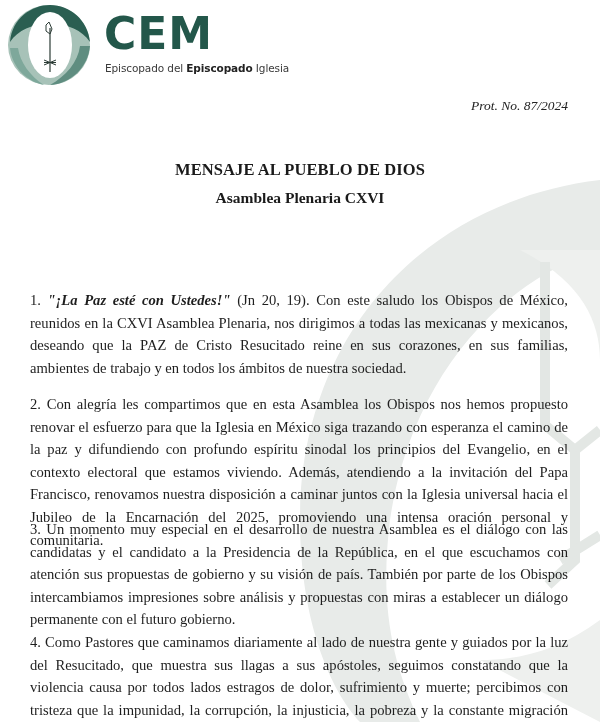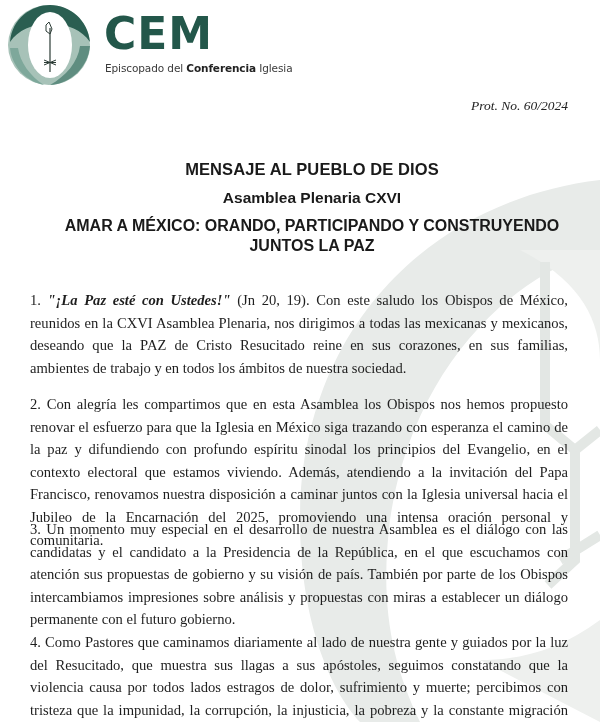--- a/index.html
+++ b/index.html
@@ -23,21 +23,21 @@
       position: absolute; left: 101px; top: 60px;
       font-family: "DejaVu Sans", "Liberation Sans", sans-serif;
       font-size: 10.5px; color: #3a3a3a; white-space: nowrap; letter-spacing: -0.1px;
     }
     .brand-sub b { color: #222; }
 
     .prot {
       position: absolute; right: 32px; top: 98px;
       font-family: "Liberation Serif", serif; font-style: italic; font-size: 13.5px; color: #222;
     }
-    .title-block { position: absolute; left: 42px; width: 540px; text-align: center; font-family: Liberation Sans, sans-serif; }
+    .title-block { position: absolute; left: 30px; width: 540px; text-align: center; font-family: Liberation Serif, serif; }
     .t1 { top: 160px; font-size: 16.5px; font-weight: bold; letter-spacing: 0.1px; }
     .t2 { top: 189px; font-size: 15.5px; font-weight: bold; text-align: center; }
     .t3 { top: 216px; font-size: 16px; font-weight: bold; line-height: 20px; }
 
     .para {
       position: absolute; left: 30px; width: 538px;
       font-family: "Liberation Serif", serif; font-size: 14.6px; line-height: 22.6px;
       text-align: justify; color: #1e1e1e;
     }
     .para .q { font-style: italic; font-weight: bold; }
@@ -61,31 +61,27 @@
       <ellipse cx="45" cy="43" rx="41" ry="40" fill="#a7c2b8"></ellipse>
       <path d="M6 40 C 8 16, 28 3, 46 3 C 66 3, 84 18, 86 40 C 78 28, 64 22, 46 22 C 28 22, 14 28, 6 40 Z" fill="#2a5e51"></path>
       <path d="M86 44 C 84 66, 66 82, 46 83 C 62 74, 74 60, 76 44 Z" fill="#5f8d80"></path>
       <path d="M6 46 C 8 66, 24 80, 40 83 C 26 74, 16 60, 14 46 Z" fill="#7ea89b"></path>
       <ellipse cx="46" cy="43" rx="22" ry="33" fill="#ffffff"></ellipse>
       <line x1="46" y1="26" x2="46" y2="70" stroke="#2b3b35" stroke-width="1.2"></line>
       <path d="M42 23 L 45 20 L 48 27 L 46 32 L 42 29 Z" fill="none" stroke="#2b3b35" stroke-width="1"></path>
       <path d="M40 63 L 52 58 M40 58 L 52 63 M40 60.5 L 52 60.5" stroke="#2b3b35" stroke-width="1"></path>
     </svg>
     <div class="brand-name">CEM</div>
-    <div class="brand-sub"><span>Episcopado del </span><b>Conferencia</b><span> Iglesia</span></div>
+    <div class="brand-sub"><span>Episcopado del </span><b>Episcopado</b><span> Iglesia</span></div>
   </div>
 
-  <div class="prot">Prot. No. 60/2024</div>
+  <div class="prot">Prot. No. 87/2024</div>
 
   <div class="title-block t1">MENSAJE AL PUEBLO DE DIOS</div>
   <div class="title-block t2">Asamblea Plenaria CXVI</div>
-  <div class="title-block t3">
-    <div>AMAR A MÉXICO: ORANDO, PARTICIPANDO Y CONSTRUYENDO</div>
-    <div>JUNTOS LA PAZ</div>
-  </div>
 
   <div class="para" style="top:289px;"><span>1. </span><span class="q">"¡La Paz esté con Ustedes!"</span><span> (Jn 20, 19). Con este saludo los Obispos de México, reunidos en la CXVI Asamblea Plenaria, nos dirigimos a todas las mexicanas y mexicanos, deseando que la PAZ de Cristo Resucitado reine en sus corazones, en sus familias, ambientes de trabajo y en todos los ámbitos de nuestra sociedad.</span></div>
 
   <div class="para" style="top:393px;">2. Con alegría les compartimos que en esta Asamblea los Obispos nos hemos propuesto renovar el esfuerzo para que la Iglesia en México siga trazando con esperanza el camino de la paz y difundiendo con profundo espíritu sinodal los principios del Evangelio, en el contexto electoral que estamos viviendo. Además, atendiendo a la invitación del Papa Francisco, renovamos nuestra disposición a caminar juntos con la Iglesia universal hacia el Jubileo de la Encarnación del 2025, promoviendo una intensa oración personal y comunitaria.</div>
 
   <div class="para" style="top:518px;">3. Un momento muy especial en el desarrollo de nuestra Asamblea es el diálogo con las candidatas y el candidato a la Presidencia de la República, en el que escuchamos con atención sus propuestas de gobierno y su visión de país. También por parte de los Obispos intercambiamos impresiones sobre análisis y propuestas con miras a establecer un diálogo permanente con el futuro gobierno.</div>
 
   <div class="para" style="top:631px;">4. Como Pastores que caminamos diariamente al lado de nuestra gente y guiados por la luz del Resucitado, que muestra sus llagas a sus apóstoles, seguimos constatando que la violencia causa por todos lados estragos de dolor, sufrimiento y muerte; percibimos con tristeza que la impunidad, la corrupción, la injusticia, la pobreza y la constante migración son otras realidades</div>
 
 </div>

